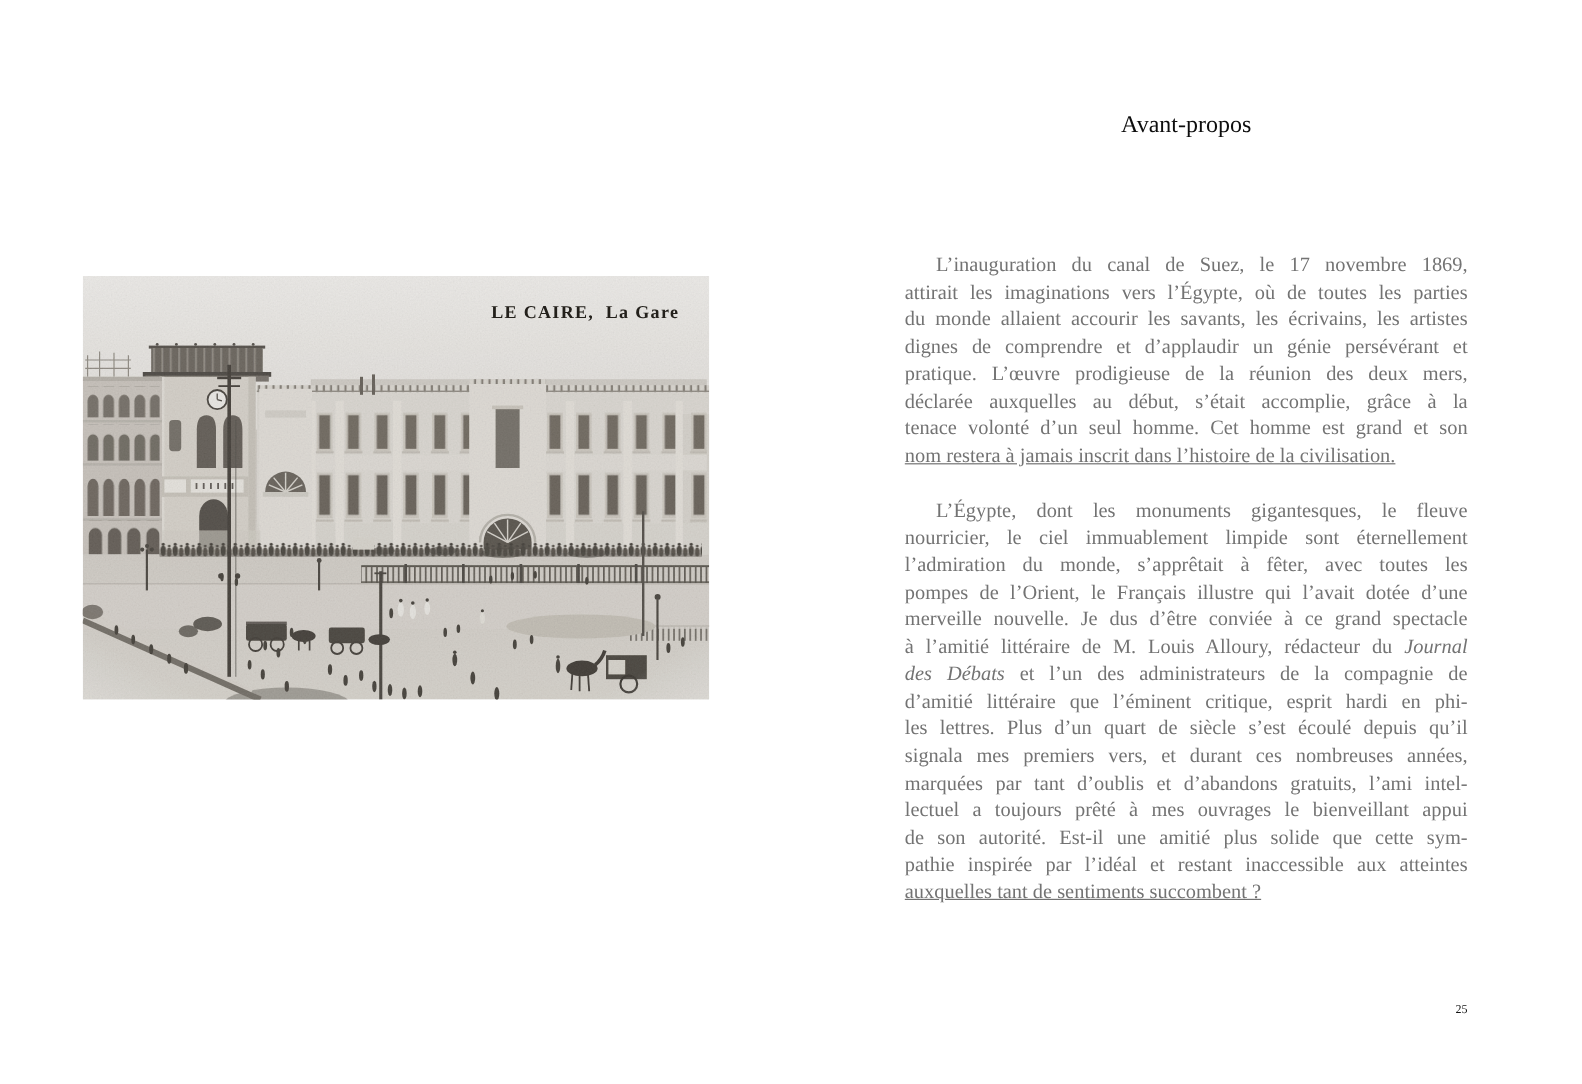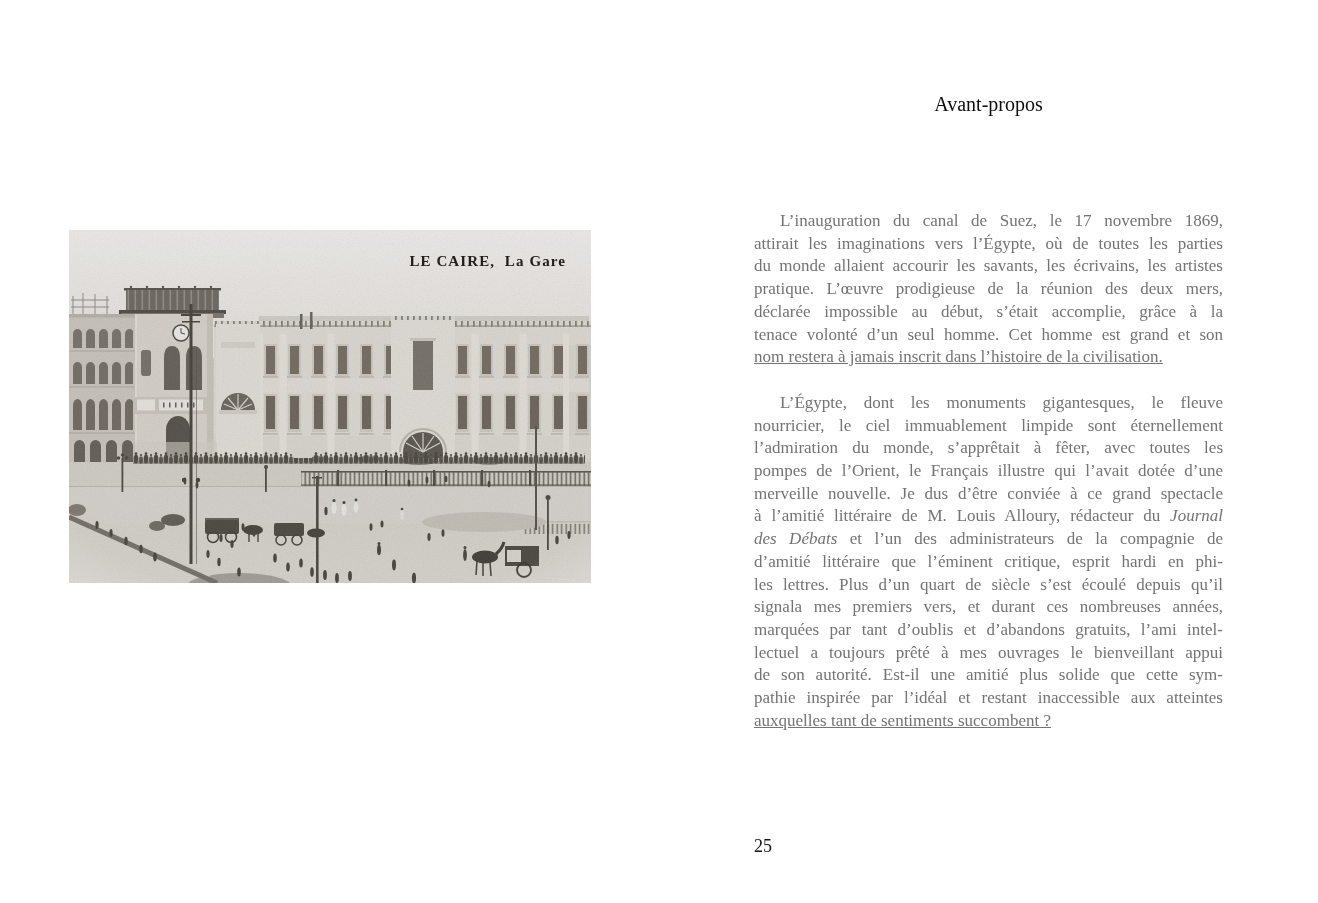--- a/index.html
+++ b/index.html
@@ -38,21 +38,21 @@
     position: absolute; top: 210px; left: 0; width: 100%;
     font-size: 17px; line-height: 22.7px; color: #737373;
   }
   .para + .para { margin-top: 23px; }
   .line { text-align: justify; text-align-last: justify; }
   .line.last { text-align-last: left; text-decoration: underline; }
   .line.first { text-indent: 26px; }
   .italic { font-style: italic; }
   .page-number {
     position: absolute; top: 836px; left: 0; width: 100%;
-    text-align: left; font-size: 18px; color: #141414;
+    text-align: right; font-size: 10px; color: #141414;
   }
 </style>
 </head>
 <body>
 
 <div class="spread">
 
   <div class="page-left">
     <figure class="photo-figure">
       <svg viewBox="0 0 522 353" xmlns="http://www.w3.org/2000/svg">
@@ -355,22 +355,23 @@
     </figure>
   </div>
 
   <div class="right-col">
     <h1 class="chapter-title">Avant-propos</h1>
     <div class="body-text">
         <div class="para">
           <div class="line first"><span>L’inauguration du canal de Suez, le 17 novembre 1869,</span></div>
           <div class="line"><span>attirait les imaginations vers l’Égypte, où de toutes les parties</span></div>
           <div class="line"><span>du monde allaient accourir les savants, les écrivains, les artistes</span></div>
+          <div class="line"><span>dignes de comprendre et d’applaudir un génie persévérant et</span></div>
           <div class="line"><span>pratique. L’œuvre prodigieuse de la réunion des deux mers,</span></div>
-          <div class="line"><span>déclarée impossible au début, s’était accomplie, grâce à la</span></div>
+          <div class="line"><span>déclarée auxquelles au début, s’était accomplie, grâce à la</span></div>
           <div class="line"><span>tenace volonté d’un seul homme. Cet homme est grand et son</span></div>
           <div class="line last"><span>nom restera à jamais inscrit dans l’histoire de la civilisation.</span></div>
         </div>
         <div class="para">
           <div class="line first"><span>L’Égypte, dont les monuments gigantesques, le fleuve</span></div>
           <div class="line"><span>nourricier, le ciel immuablement limpide sont éternellement</span></div>
           <div class="line"><span>l’admiration du monde, s’apprêtait à fêter, avec toutes les</span></div>
           <div class="line"><span>pompes de l’Orient, le Français illustre qui l’avait dotée d’une</span></div>
           <div class="line"><span>merveille nouvelle. Je dus d’être conviée à ce grand spectacle</span></div>
           <div class="line"><span>à l’amitié littéraire de M. Louis Alloury, rédacteur du </span><span class="italic">Journal</span></div>

